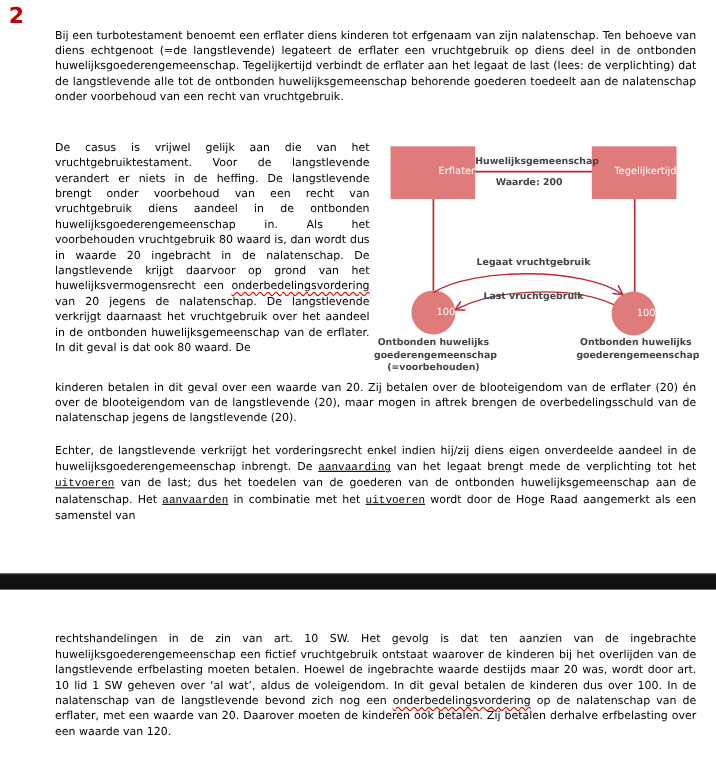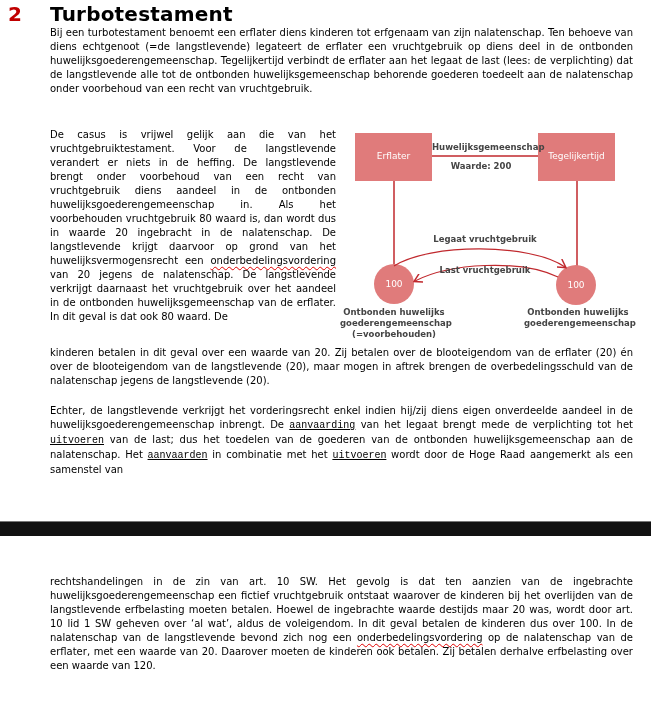--- a/index.html
+++ b/index.html
@@ -16,29 +16,28 @@
   .p3 { left:50px; top:346px; width:583px; }
   .p4 { left:50px; top:404px; width:583px; }
   .p5 { left:50px; top:575px; width:583px; }
   .spell { text-decoration: underline wavy #e00000; text-decoration-thickness:1px; text-underline-offset:2px; }
   .u { text-decoration: underline; font-family: Liberation Mono, monospace; }
   .b { font-weight:normal; }
   .pagebreak { position:absolute; left:0; top:521px; width:651px; height:14px; background:#111111; border-top:1px solid #777; }
   .diagram { position:absolute; left:340px; top:125px; width:311px; height:225px; }
   .diagram svg { position:absolute; left:0; top:0; }
   .lbl { position:absolute; font-size:8.5px; color:#444; text-align:center; white-space:nowrap;font-weight:bold; }
-  .boxlbl { position:absolute; font-size:9px; color:#fff; text-align:center; }
+  .boxlbl { position:absolute; font-size:9px; color:#fff; text-align:right; }
 </style>
 </head>
 <body>
 
 <div class="page-top">
   <div class="heading">
     <span class="num">2</span>
-    <span class="title">Turbotestament</span>
   </div>
 
   <div class="para p1">
     <p>Bij een turbotestament benoemt een erflater diens kinderen tot erfgenaam van zijn nalatenschap. Ten behoeve van diens echtgenoot (=de langstlevende) legateert de erflater een vruchtgebruik op diens deel in de ontbonden huwelijksgoederengemeenschap. Tegelijkertijd verbindt de erflater aan het legaat de last (lees: de verplichting) dat de langstlevende alle tot de ontbonden huwelijksgemeenschap behorende goederen toedeelt aan de nalatenschap onder voorbehoud van een recht van vruchtgebruik.</p>
   </div>
 
   <div class="para p2">
     <p><span>De casus is vrijwel gelijk aan die van het vruchtgebruiktestament. Voor de langstlevende verandert er niets in de heffing. De langstlevende brengt onder voorbehoud van een recht van vruchtgebruik diens aandeel in de ontbonden huwelijksgoederengemeenschap in. Als het voorbehouden vruchtgebruik 80 waard is, dan wordt dus in waarde 20 ingebracht in de nalatenschap. De langstlevende krijgt daarvoor op grond van het huwelijksvermogensrecht een</span> <span class="spell">onderbedelingsvordering</span> <span>van 20 jegens de nalatenschap. De langstlevende verkrijgt daarnaast het vruchtgebruik over het aandeel in de ontbonden huwelijksgemeenschap van de erflater. In dit geval is dat ook 80 waard. De</span></p>
   </div>
 

